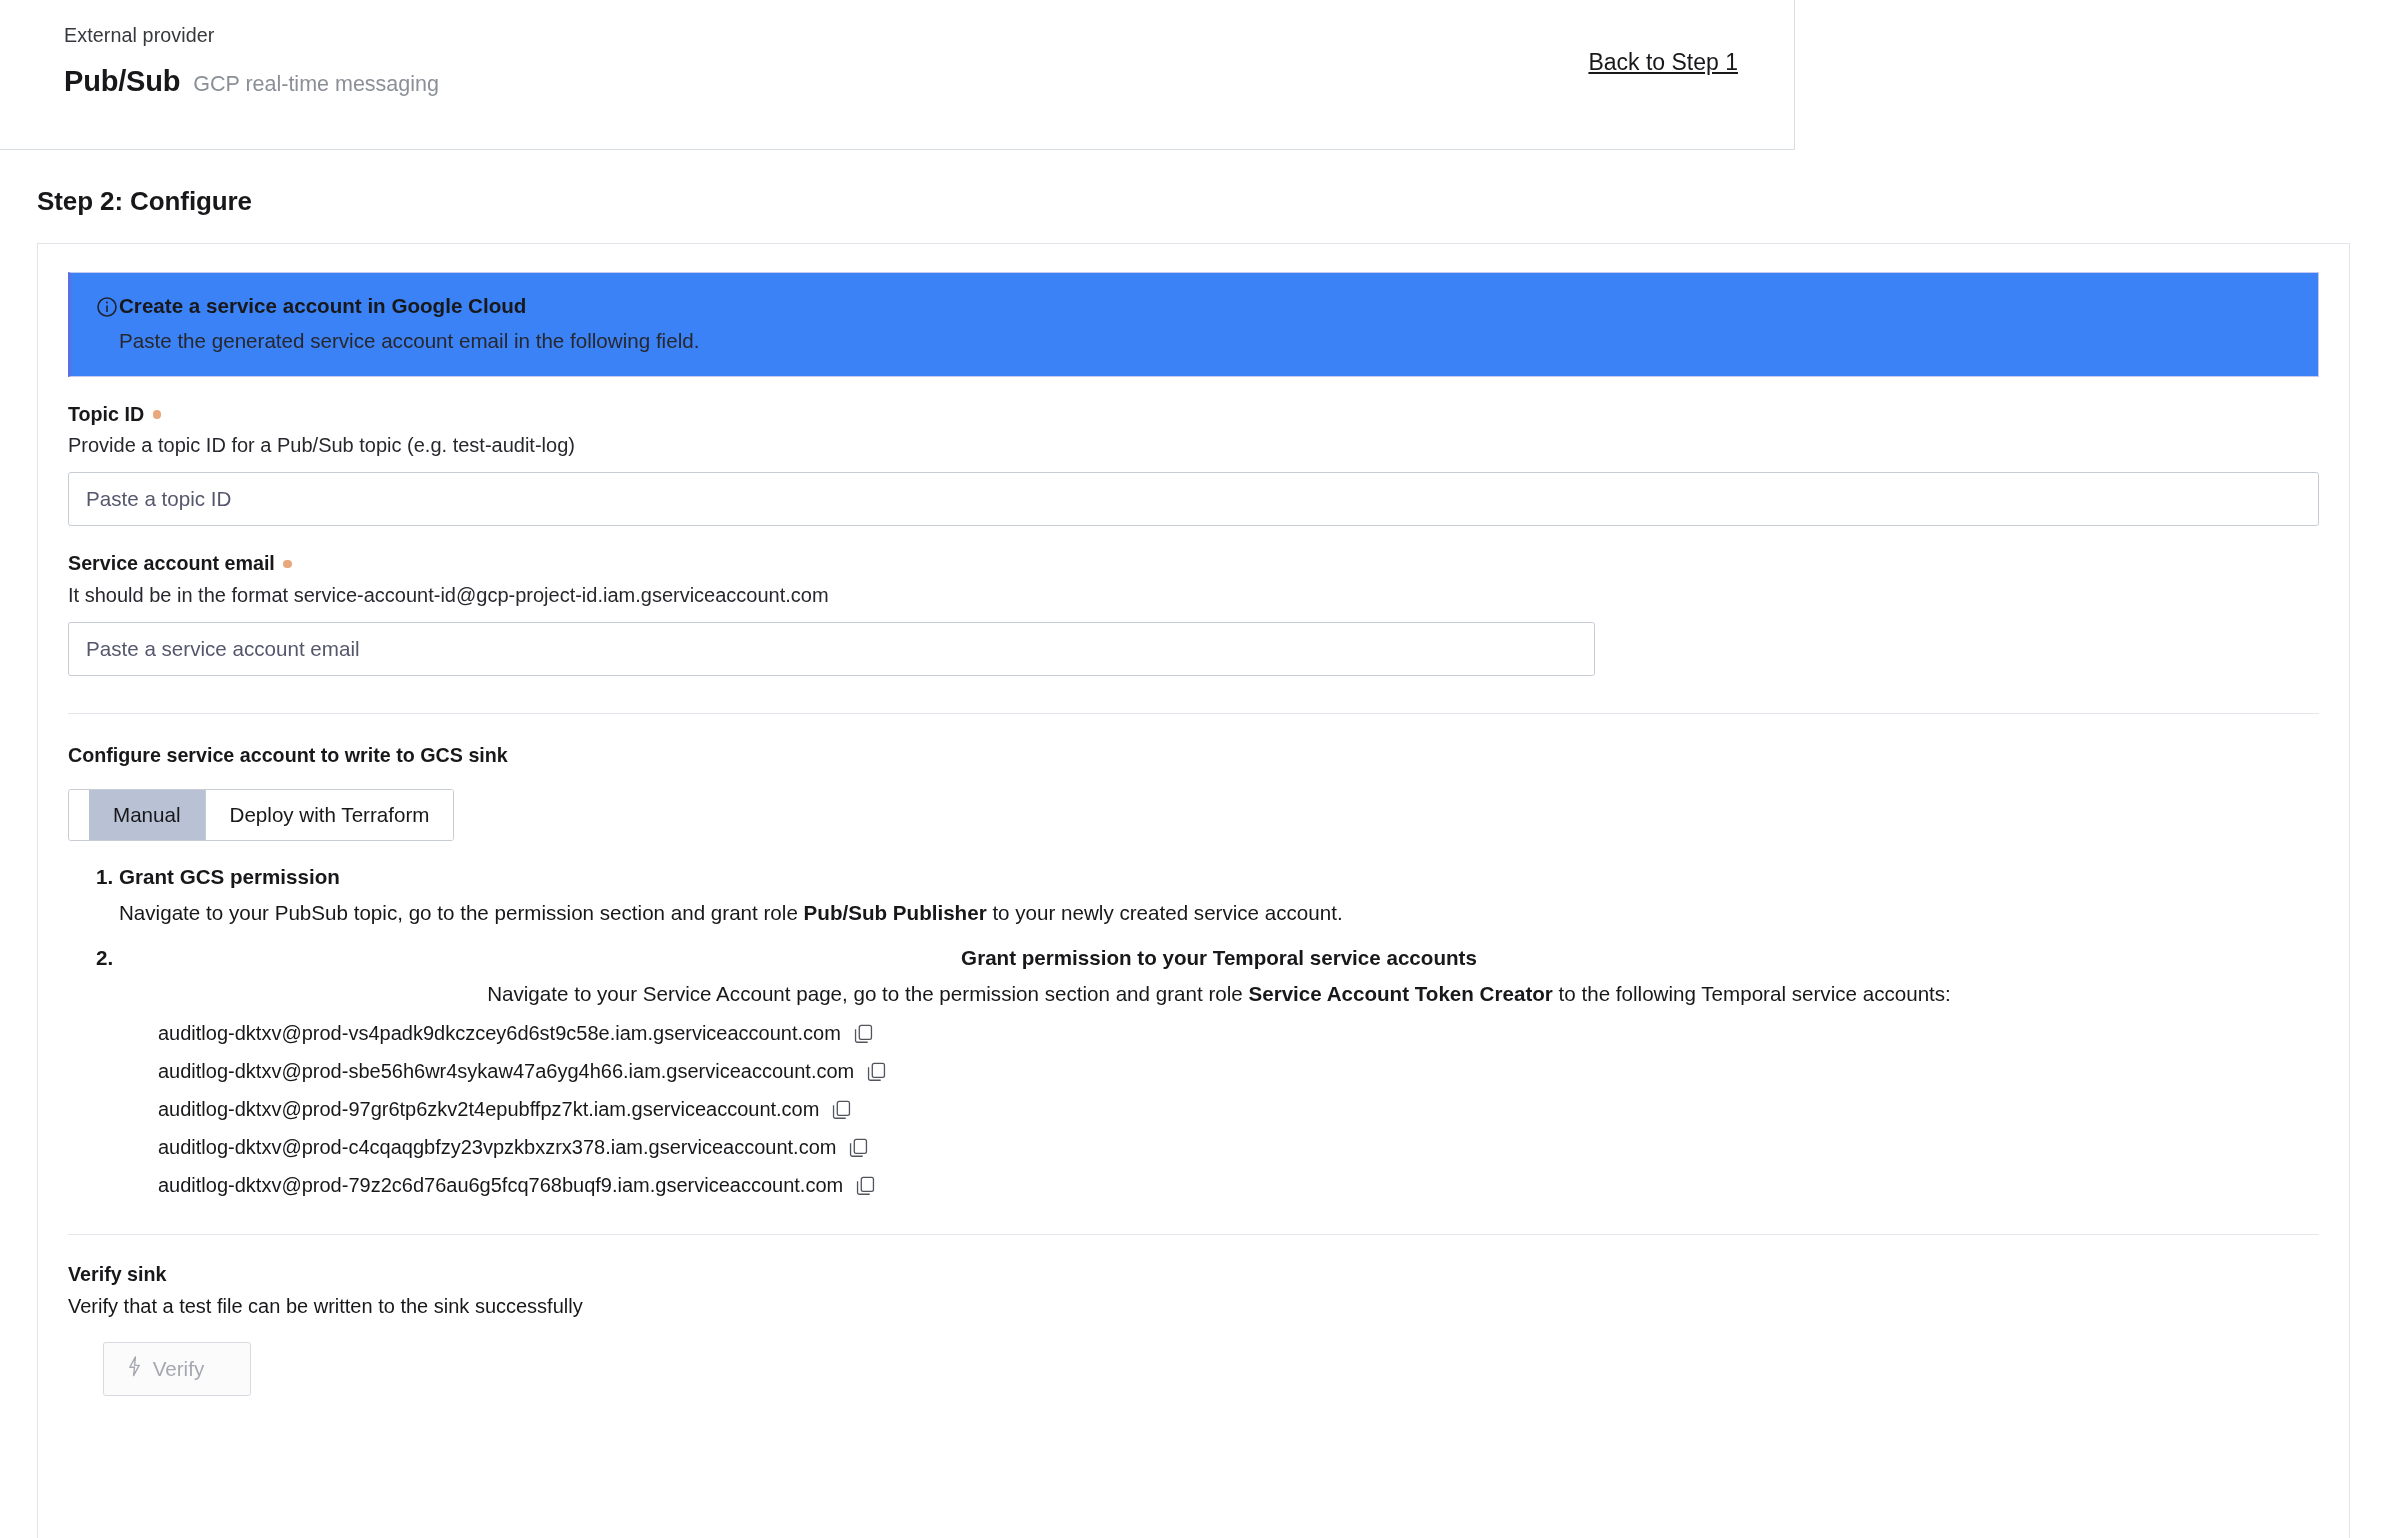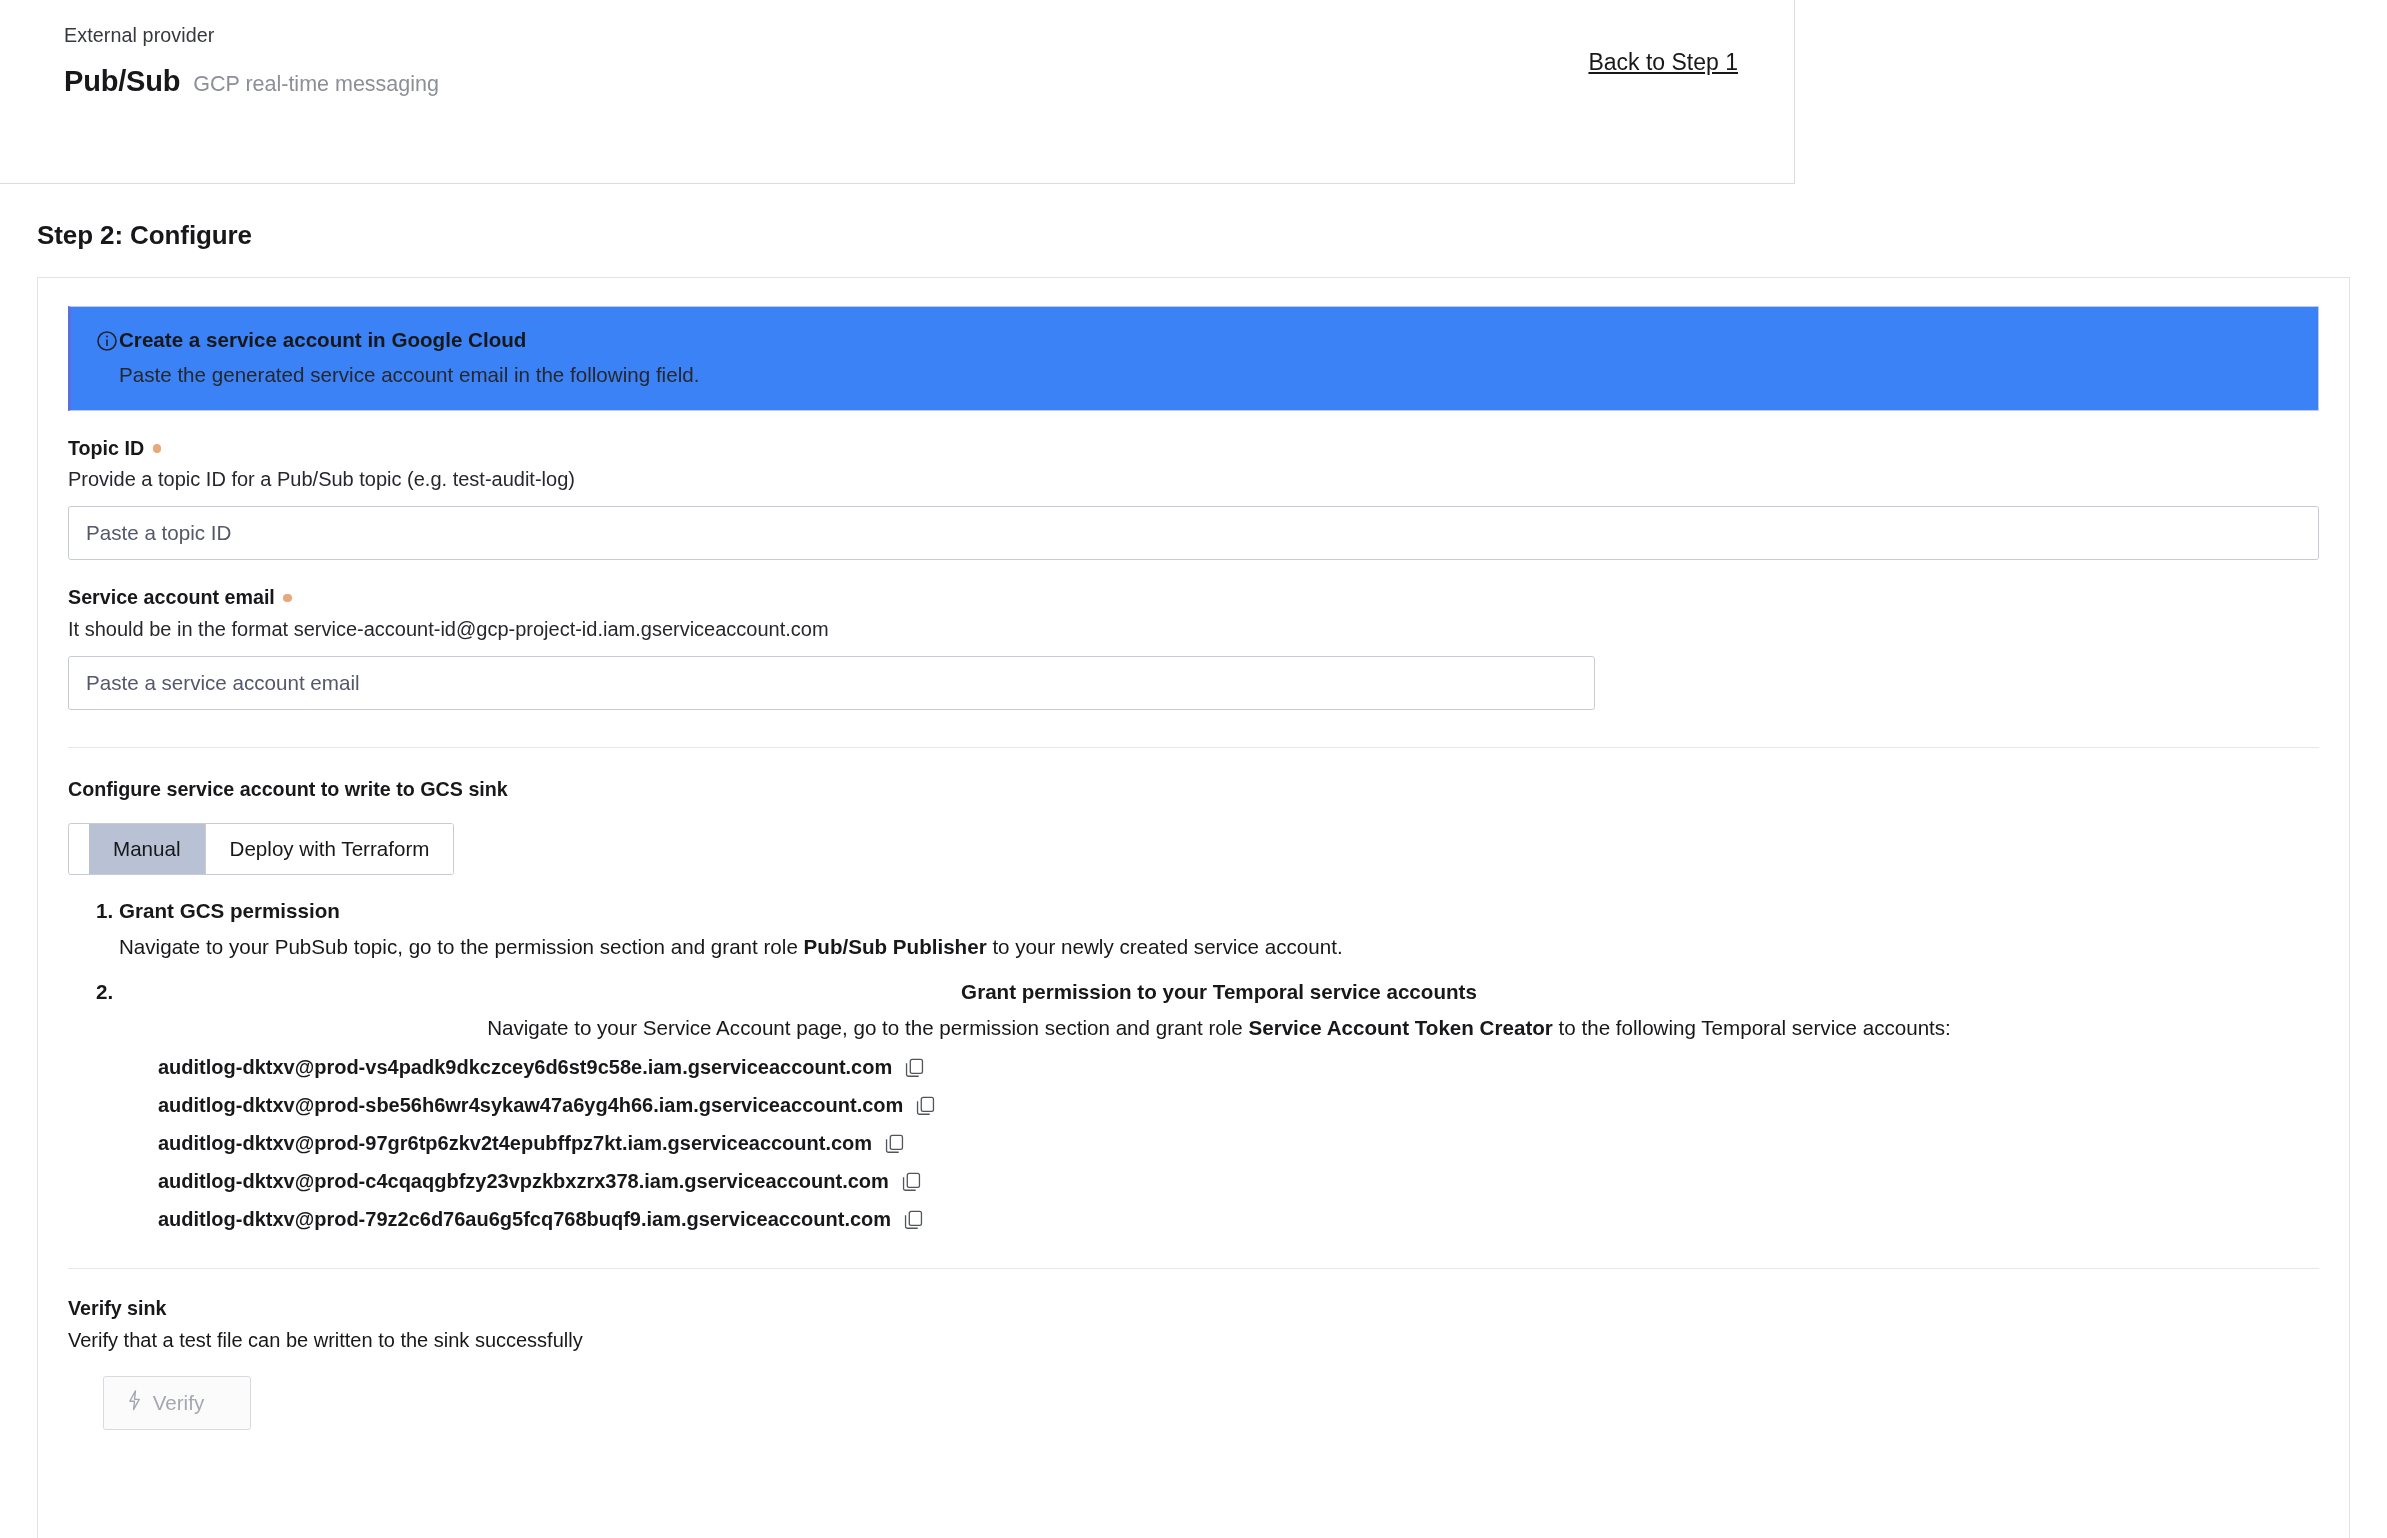--- a/index.html
+++ b/index.html
@@ -18,21 +18,21 @@
     -webkit-font-smoothing: antialiased;
   }
 
   
   .provider-card {
     margin: 0 0 0 0;
     border: 0.9px solid #d8dce3;
     border-top: none;
     border-left: none;
     width: 1795px;
-    height: 184px;
+    height: 150px;
     padding: 24px 37px 0 64px;
     position: relative;
     background: #fff;
   }
   .provider-eyebrow {
     font-size: 19.7px;
     color: #36383d;
     letter-spacing: 0.1px;
   }
   .provider-title-row {
@@ -189,21 +189,21 @@
   .step-body {
     font-weight: 400;
     margin-top: 10.3px;
     line-height: 1.3;
   }
   .step-body b { font-weight: 700; }
 
   ul.accounts {
     margin: 15px 0 0 0;
     padding-left: 39px;
-    font-weight: 700;
+    font-weight: 400;
   }
   ul.accounts li {
     margin-top: 15px;
     font-size: 20px;
     display: flex;
     align-items: center;
     gap: 13px;
   }
   ul.accounts li:first-child { margin-top: 7.5px; }
   .copy-icon {

